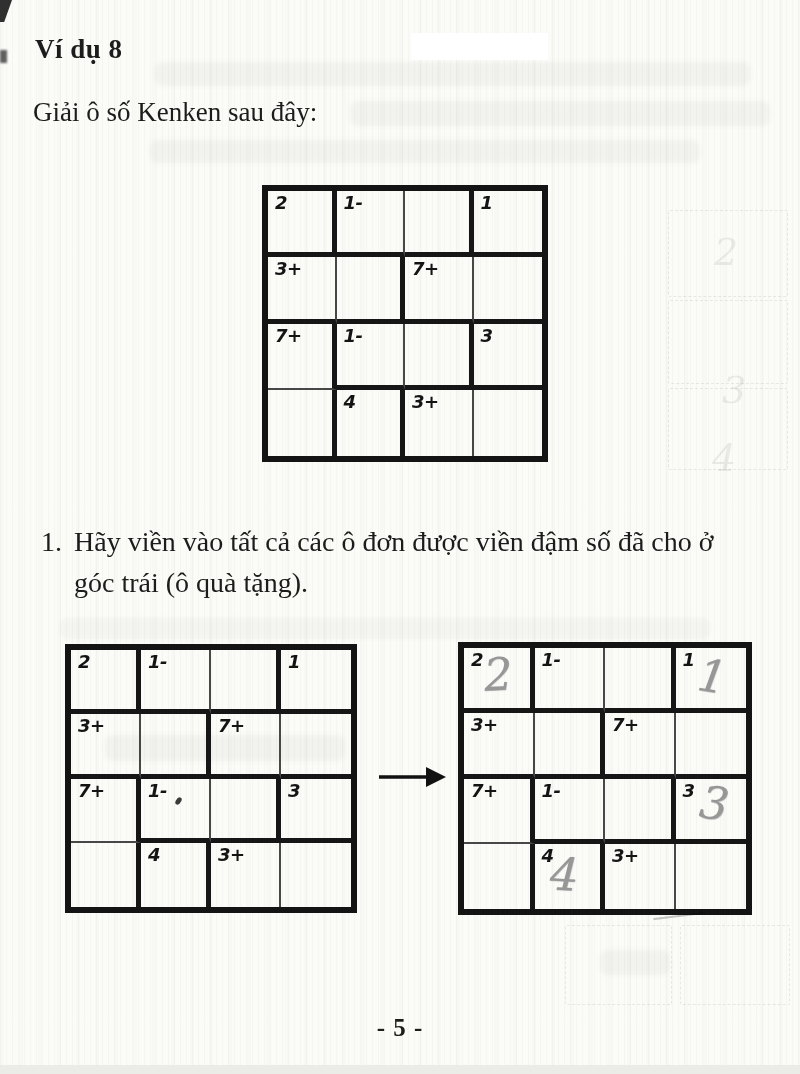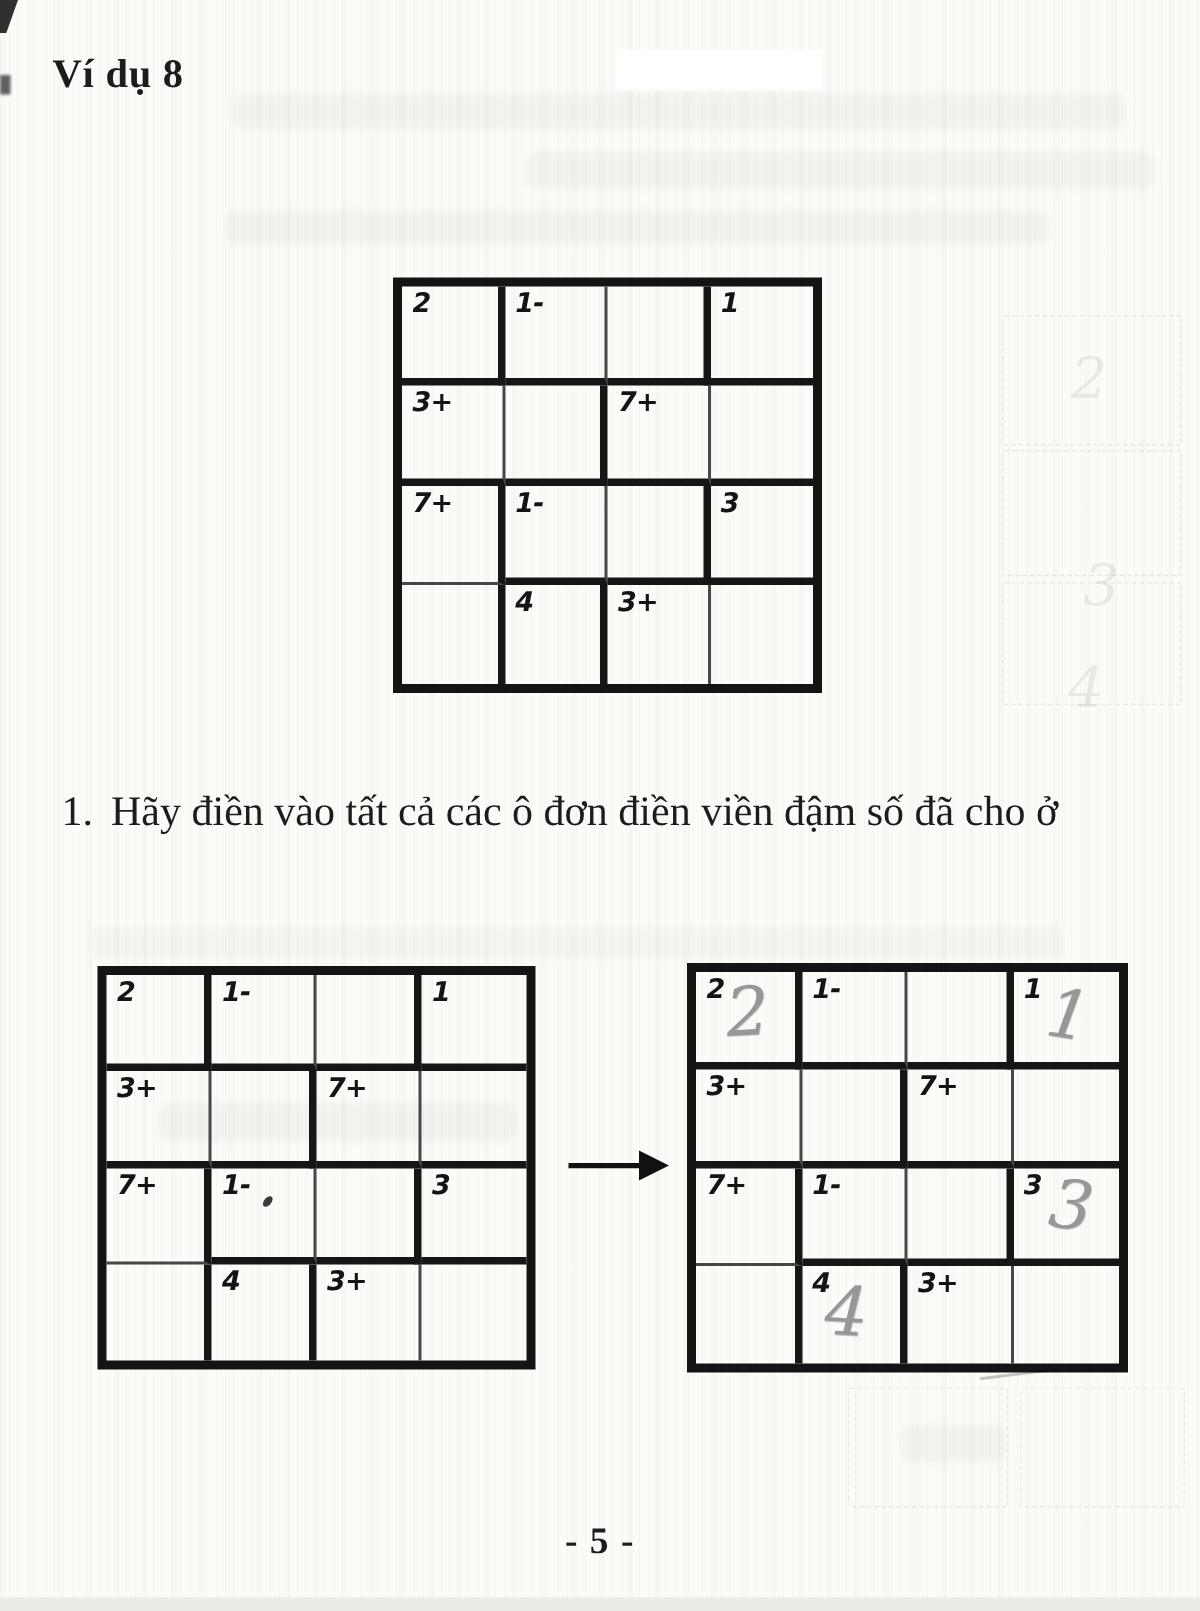--- a/index.html
+++ b/index.html
@@ -82,20 +82,21 @@
   <div class="ghost-box" style="left:668px;top:300px;width:118px;height:82px;"></div>
   <div class="ghost-box" style="left:668px;top:388px;width:118px;height:80px;"></div>
   <div class="ghost-box" style="left:565px;top:925px;width:105px;height:78px;"></div>
   <div class="ghost-box" style="left:680px;top:925px;width:108px;height:78px;"></div>
   <span class="ghost-digit" style="left:714px;top:230px;">2</span>
   <span class="ghost-digit" style="left:722px;top:368px;">3</span>
   <span class="ghost-digit" style="left:712px;top:436px;">4</span>
 
   <div class="abs title">Ví dụ 8</div>
   <div class="abs redaction"></div>
+  <div class="abs intro">Giải ô số Kenken sau đây:</div>
 
   <div class="kgrid kgrid-main" id="grid-main" style="grid-template-columns: repeat(4, 1fr); grid-template-rows: repeat(4, 1fr);">
       <div class="cell" style="border-right: 5px solid rgb(22, 22, 22); border-bottom: 5px solid rgb(22, 22, 22);">
         <span class="cage-label">2</span>
       </div>
       <div class="cell" style="border-right: 2px solid rgb(71, 71, 71); border-bottom: 5px solid rgb(22, 22, 22);">
         <span class="cage-label">1-</span>
       </div>
       <div class="cell" style="border-right: 5px solid rgb(22, 22, 22); border-bottom: 5px solid rgb(22, 22, 22);"></div>
       <div class="cell" style="border-bottom: 5px solid rgb(22, 22, 22);">
@@ -125,21 +126,22 @@
       </div>
       <div class="cell" style="border-right: 2px solid rgb(71, 71, 71);">
         <span class="cage-label">3+</span>
       </div>
       <div class="cell"></div>
     </div>
 
   <div class="abs instruction">
     <span class="num">1.</span>
     <span class="txt">
-      <span>Hãy điền vào tất cả các ô đơn điền viền đậm số đã cho ở</span><br>
+      <span>Hãy viền vào tất cả các ô đơn được viền đậm số đã cho ở</span><br>
+      <span>góc trái (ô quà tặng).</span>
     </span>
   </div>
 
   <div class="kgrid kgrid-before" id="grid-before" style="grid-template-columns: repeat(4, 1fr); grid-template-rows: repeat(4, 1fr);">
       <div class="cell" style="border-right: 5px solid rgb(22, 22, 22); border-bottom: 5px solid rgb(22, 22, 22);">
         <span class="cage-label">2</span>
       </div>
       <div class="cell" style="border-right: 2px solid rgb(71, 71, 71); border-bottom: 5px solid rgb(22, 22, 22);">
         <span class="cage-label">1-</span>
       </div>

